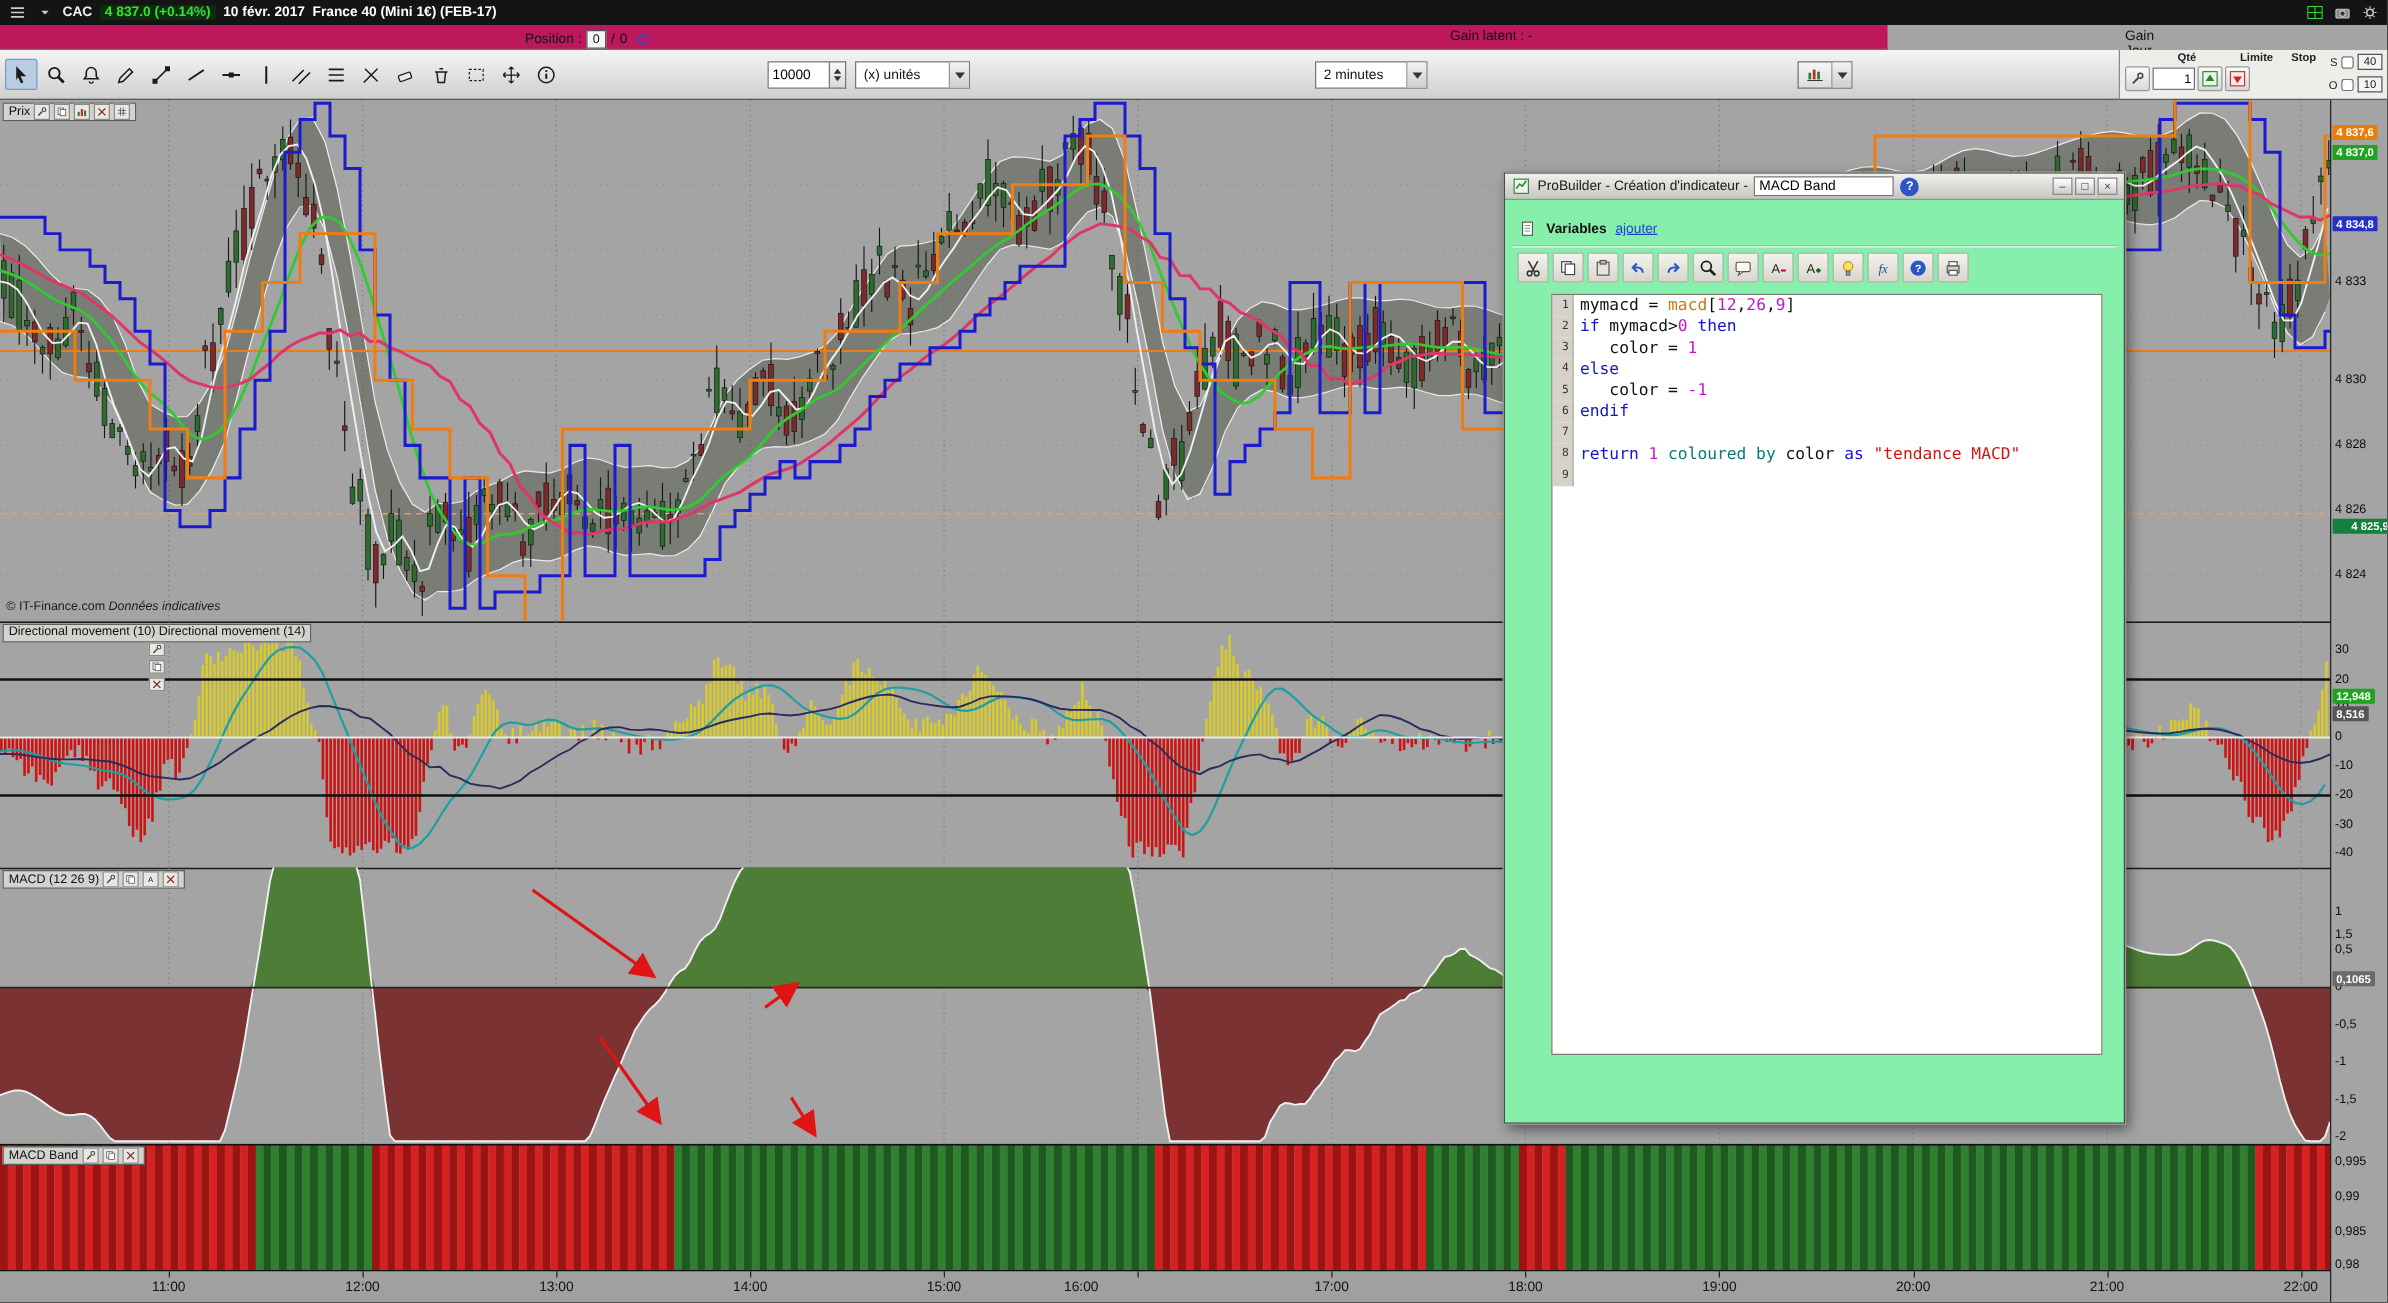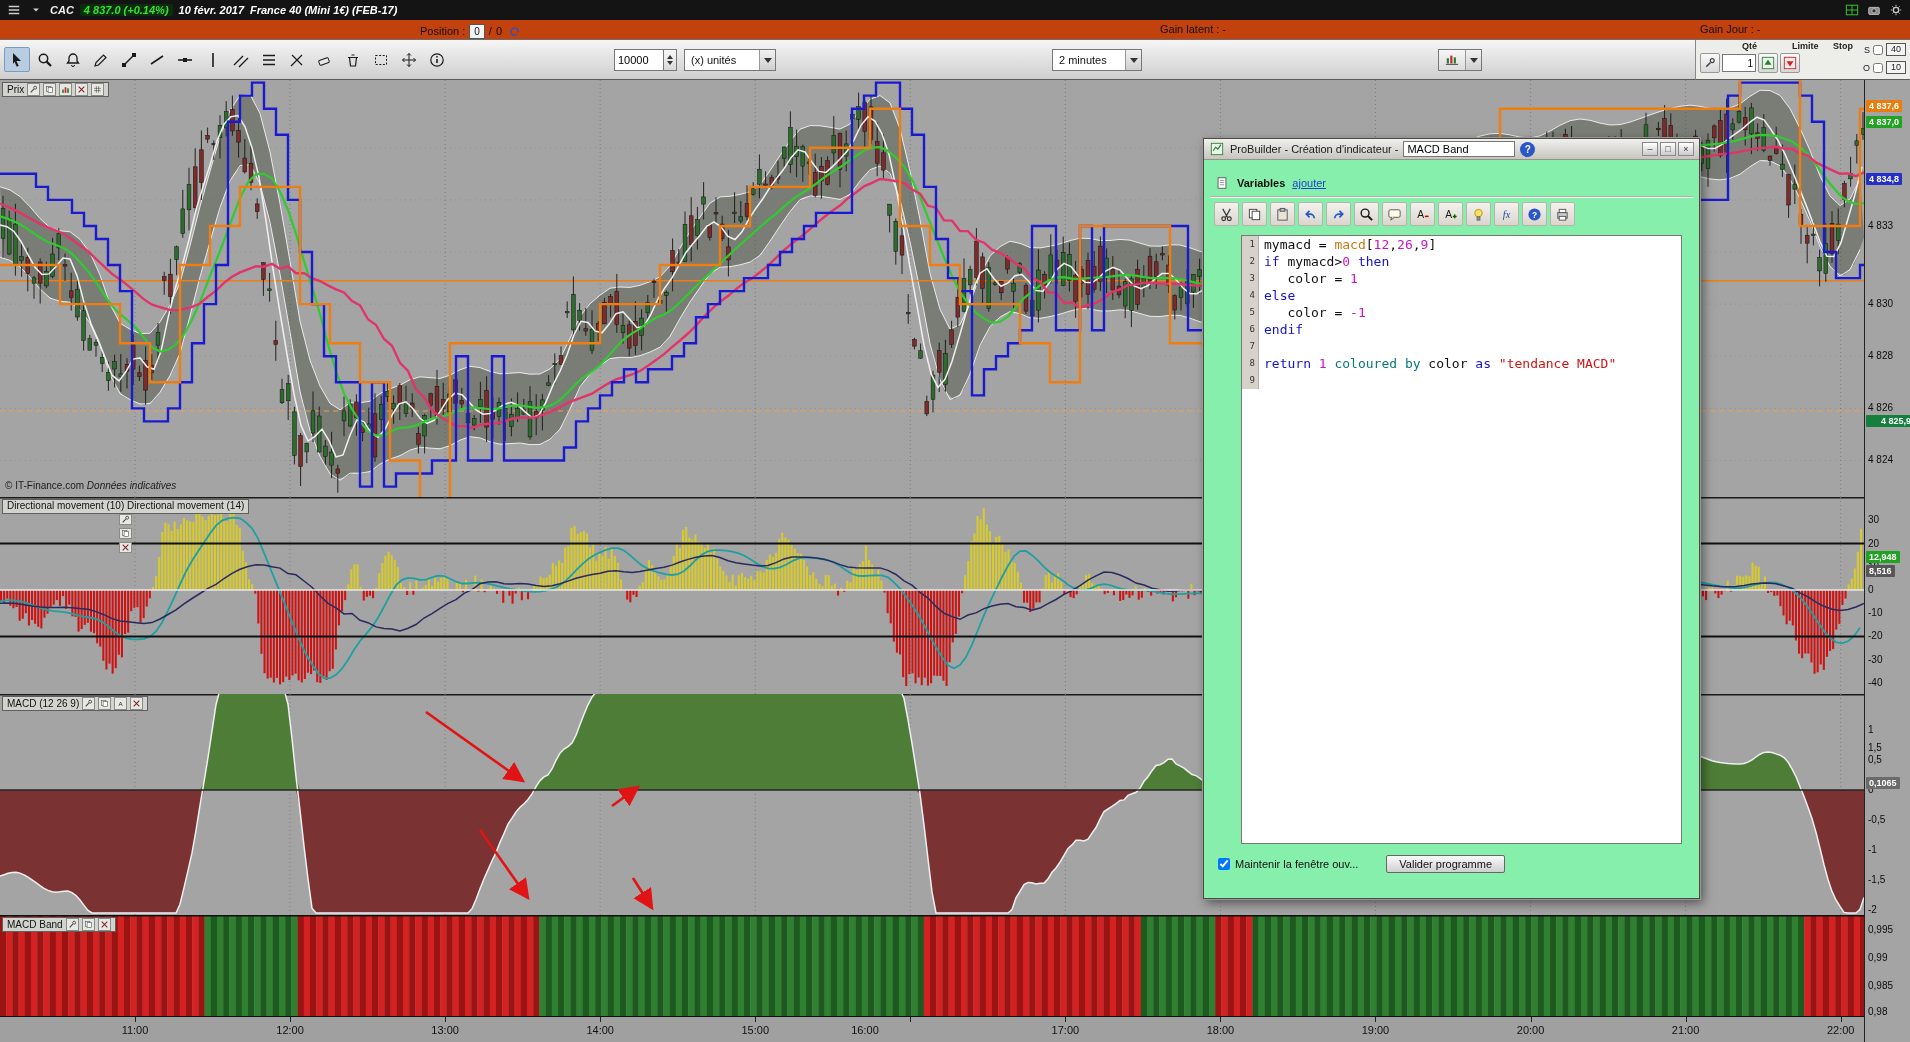--- a/index.html
+++ b/index.html
@@ -2,29 +2,29 @@
 <html><head>
 <meta charset="utf-8">
 <style>
   html,body{margin:0;padding:0;background:#000;}
   *{box-sizing:border-box;}
   #app{position:relative;width:1910px;height:1042px;overflow:hidden;background:#a4a4a4;
        font-family:"Liberation Sans",sans-serif;-webkit-font-smoothing:antialiased;}
 
   
   .topbar{position:absolute;left:0;top:0;width:1910px;height:20px;background:#141414;
-          display:flex;align-items:center;gap:6px;padding:0 6px;font-size:11px;color:#ddd;font-style:italic;}
+          display:flex;align-items:center;gap:6px;padding:0 6px;font-size:11px;color:#ddd;}
   .tb-sym{color:#eee;font-weight:bold;}
   .tb-price{color:#35e035;font-weight:bold;background:#0c2d0c;padding:0 4px;border-radius:2px;}
   .tb-date,.tb-inst{color:#fff;font-weight:bold;}
   .tb-right{margin-left:auto;display:flex;gap:6px;align-items:center;}
   .tb-ic{width:16px;height:16px;display:inline-flex;align-items:center;justify-content:center;}
 
   
-  .statusbar{position:absolute;left:0;top:20px;width:1910px;height:20px;background:#c2410c;
+  .statusbar{position:absolute;left:0;top:20px;width:1510px;height:20px;background:#be185d;
              border-bottom:1px solid #6e6e6e;font-size:11px;color:#111;}
   .sb-item{position:absolute;top:3px;display:flex;gap:4px;align-items:center;}
   .valbox{display:inline-block;background:#f4f4f4;border:1px solid #555;padding:0 4px;font-size:10px;line-height:13px;}
 
   
   .toolbar{position:absolute;left:0;top:40px;width:1910px;height:40px;
            background:linear-gradient(#f5f5f5,#cfcfcf);border-bottom:1px solid #5a5a5a;}
   #tools{position:absolute;left:4px;top:7px;display:flex;gap:2px;}
   .tbtn{width:26px;height:25px;display:inline-flex;align-items:center;justify-content:center;
         border:1px solid transparent;border-radius:2px;background:transparent;}
@@ -1793,27 +1793,20 @@
         <div class="cl"><span class="ln">1</span><span class="ct"><span class="t">mymacd = </span><span class="f">macd</span><span class="t">[</span><span class="n">12</span><span class="t">,</span><span class="n">26</span><span class="t">,</span><span class="n">9</span><span class="t">]</span></span></div>
         <div class="cl"><span class="ln">2</span><span class="ct"><span class="k">if</span><span class="t"> mymacd&gt;</span><span class="n">0</span><span class="t"> </span><span class="k">then</span></span></div>
         <div class="cl"><span class="ln">3</span><span class="ct"><span class="t">   color = </span><span class="n">1</span></span></div>
         <div class="cl"><span class="ln">4</span><span class="ct"><span class="k">else</span></span></div>
         <div class="cl"><span class="ln">5</span><span class="ct"><span class="t">   color = </span><span class="n">-1</span></span></div>
         <div class="cl"><span class="ln">6</span><span class="ct"><span class="k">endif</span></span></div>
         <div class="cl"><span class="ln">7</span><span class="ct">&nbsp;</span></div>
         <div class="cl"><span class="ln">8</span><span class="ct"><span class="k">return</span><span class="t"> </span><span class="n">1</span><span class="t"> </span><span class="c">coloured by</span><span class="t"> color </span><span class="k">as</span><span class="t"> </span><span class="s">"tendance MACD"</span></span></div>
         <div class="cl"><span class="ln">9</span><span class="ct">&nbsp;</span></div>
       </div>
-    <div class="dlg-footer">
-      <label>
-        <input type="checkbox" checked="" style="">
-        <span>Maintenir la fenêtre ouv...</span>
-      </label>
-      <button class="vbtn">Valider programme</button>
-    </div>
   </div>
 
 <div class="phead" style="left: 2px; top: 82px;">
       <span>Prix</span>
       <span class="pico">
         <svg width="9" height="9" viewBox="0 0 16 16">
           <path d="M3 13l5.5-5.5" stroke="#444" stroke-width="2"></path>
           <circle cx="11" cy="4.8" r="2.6" fill="none" stroke="#444" stroke-width="1.6"></circle>
         </svg>
       </span>

